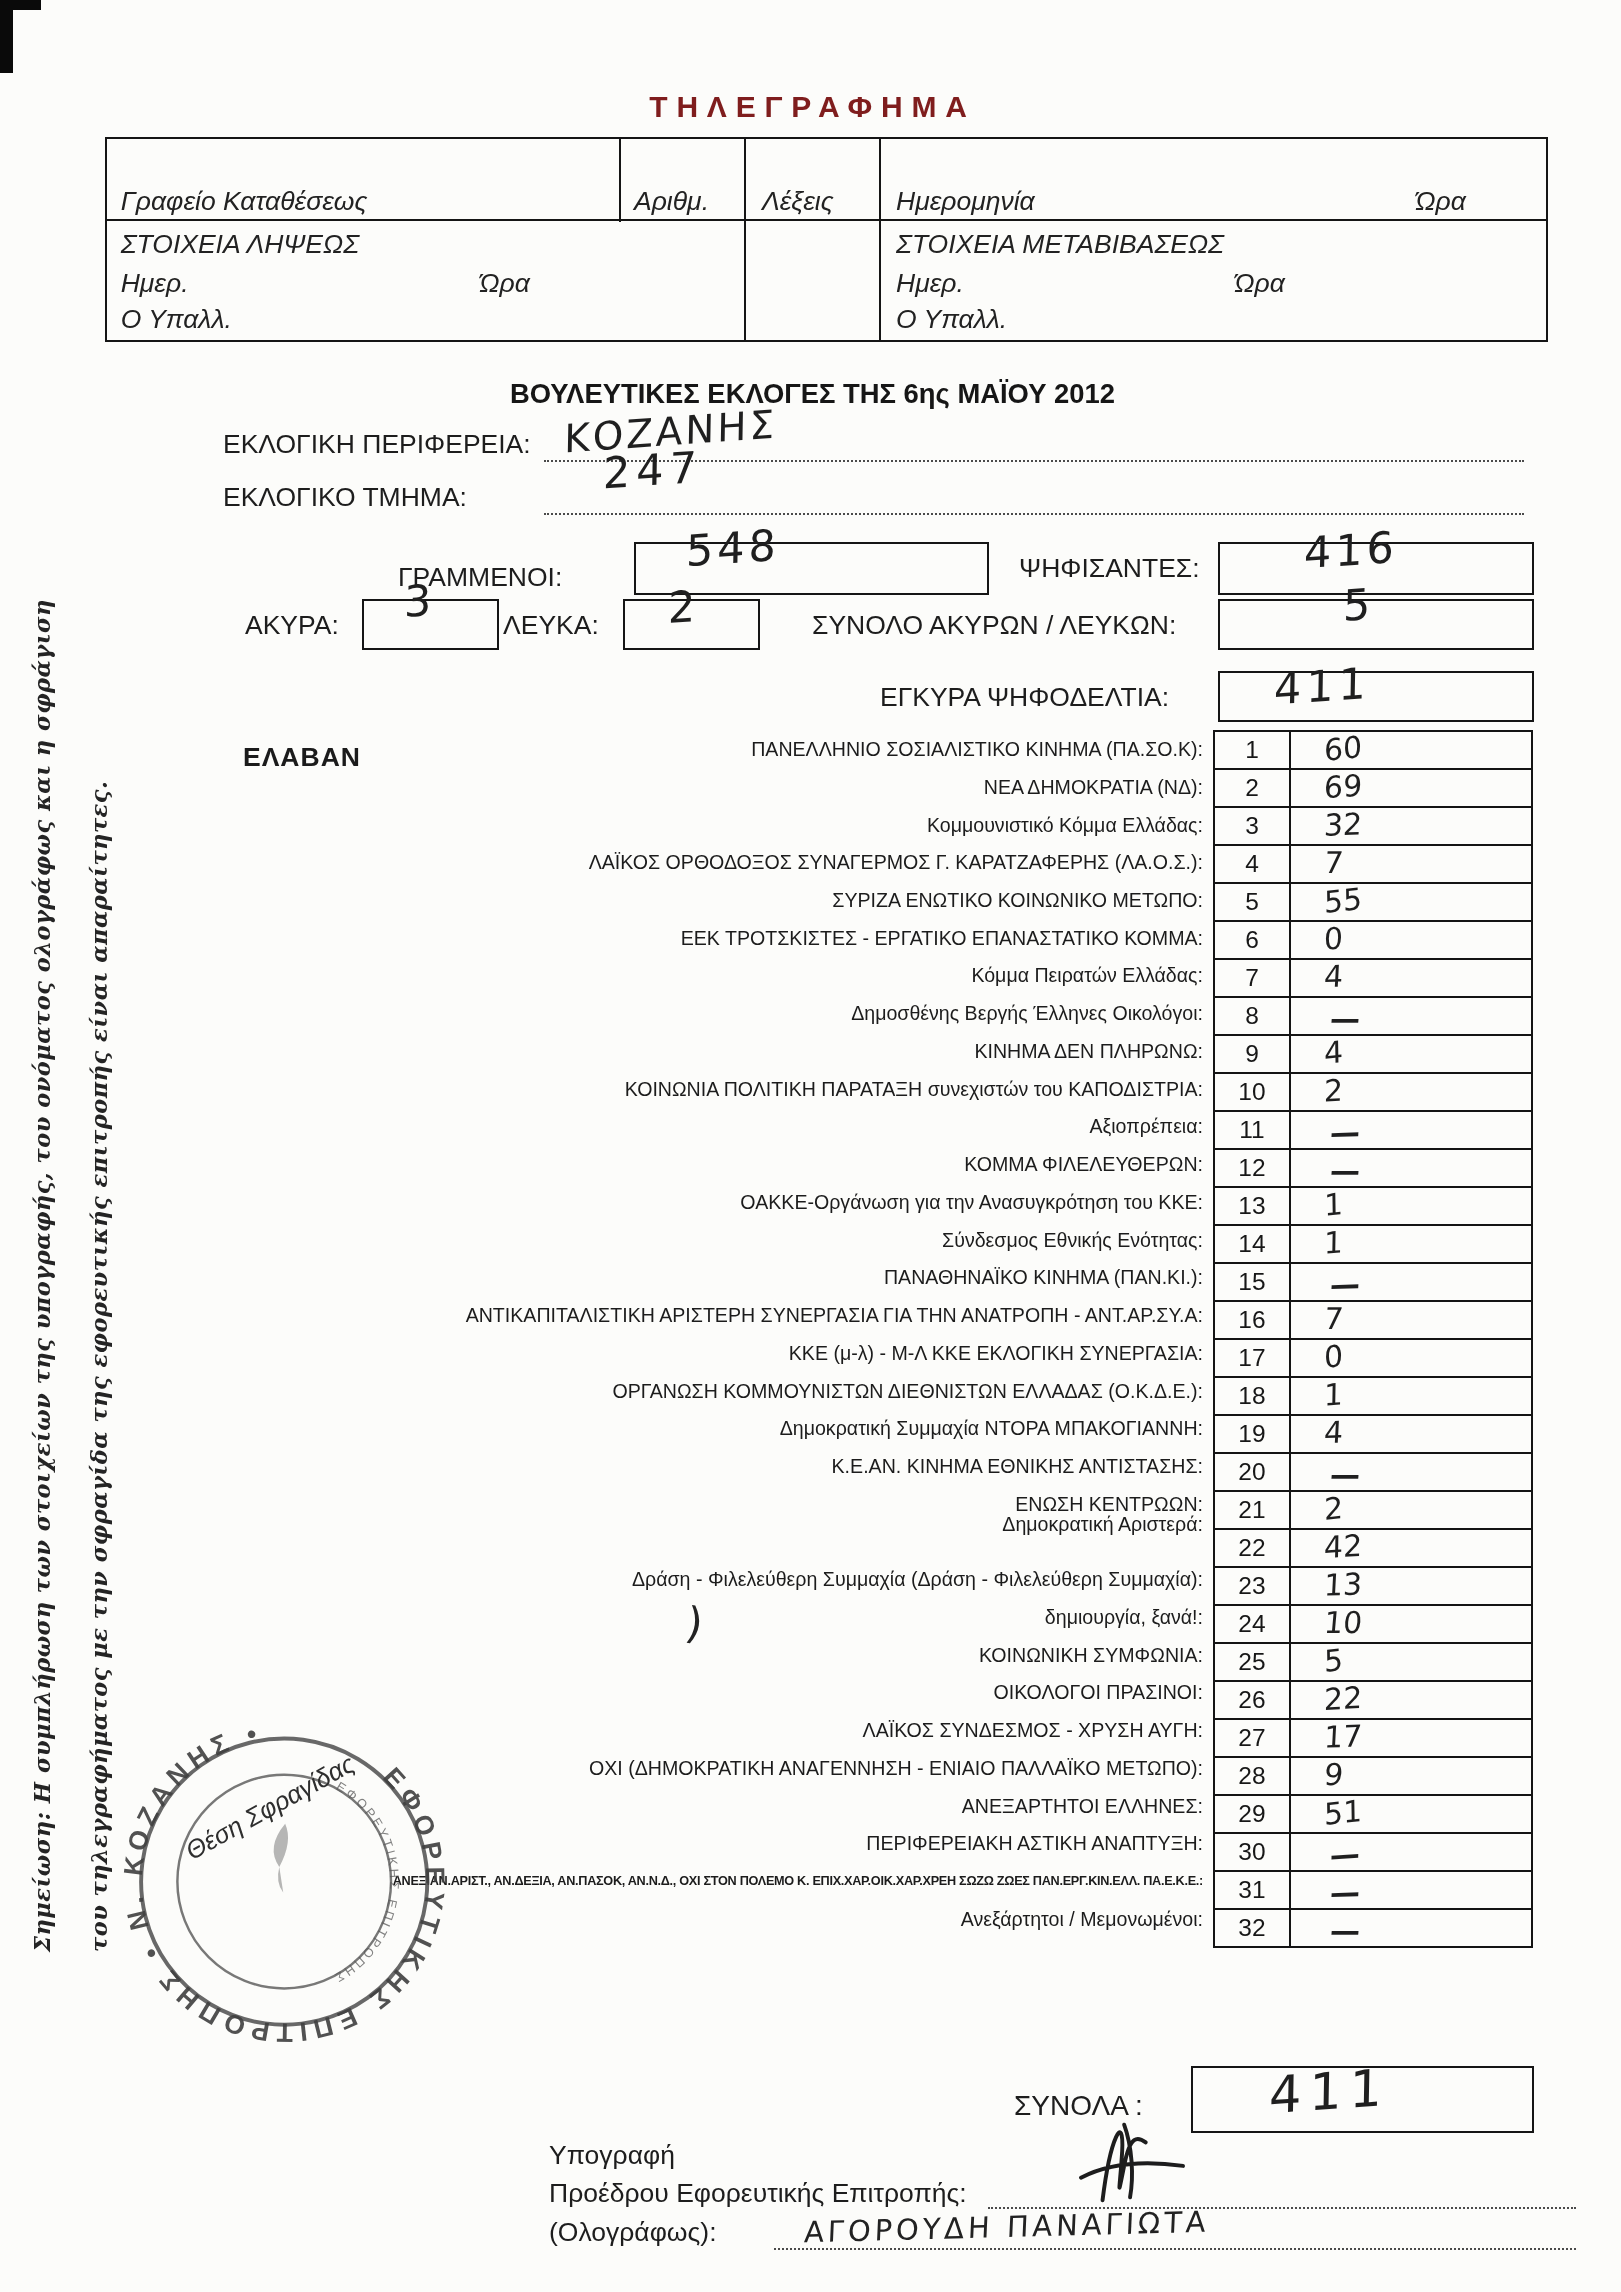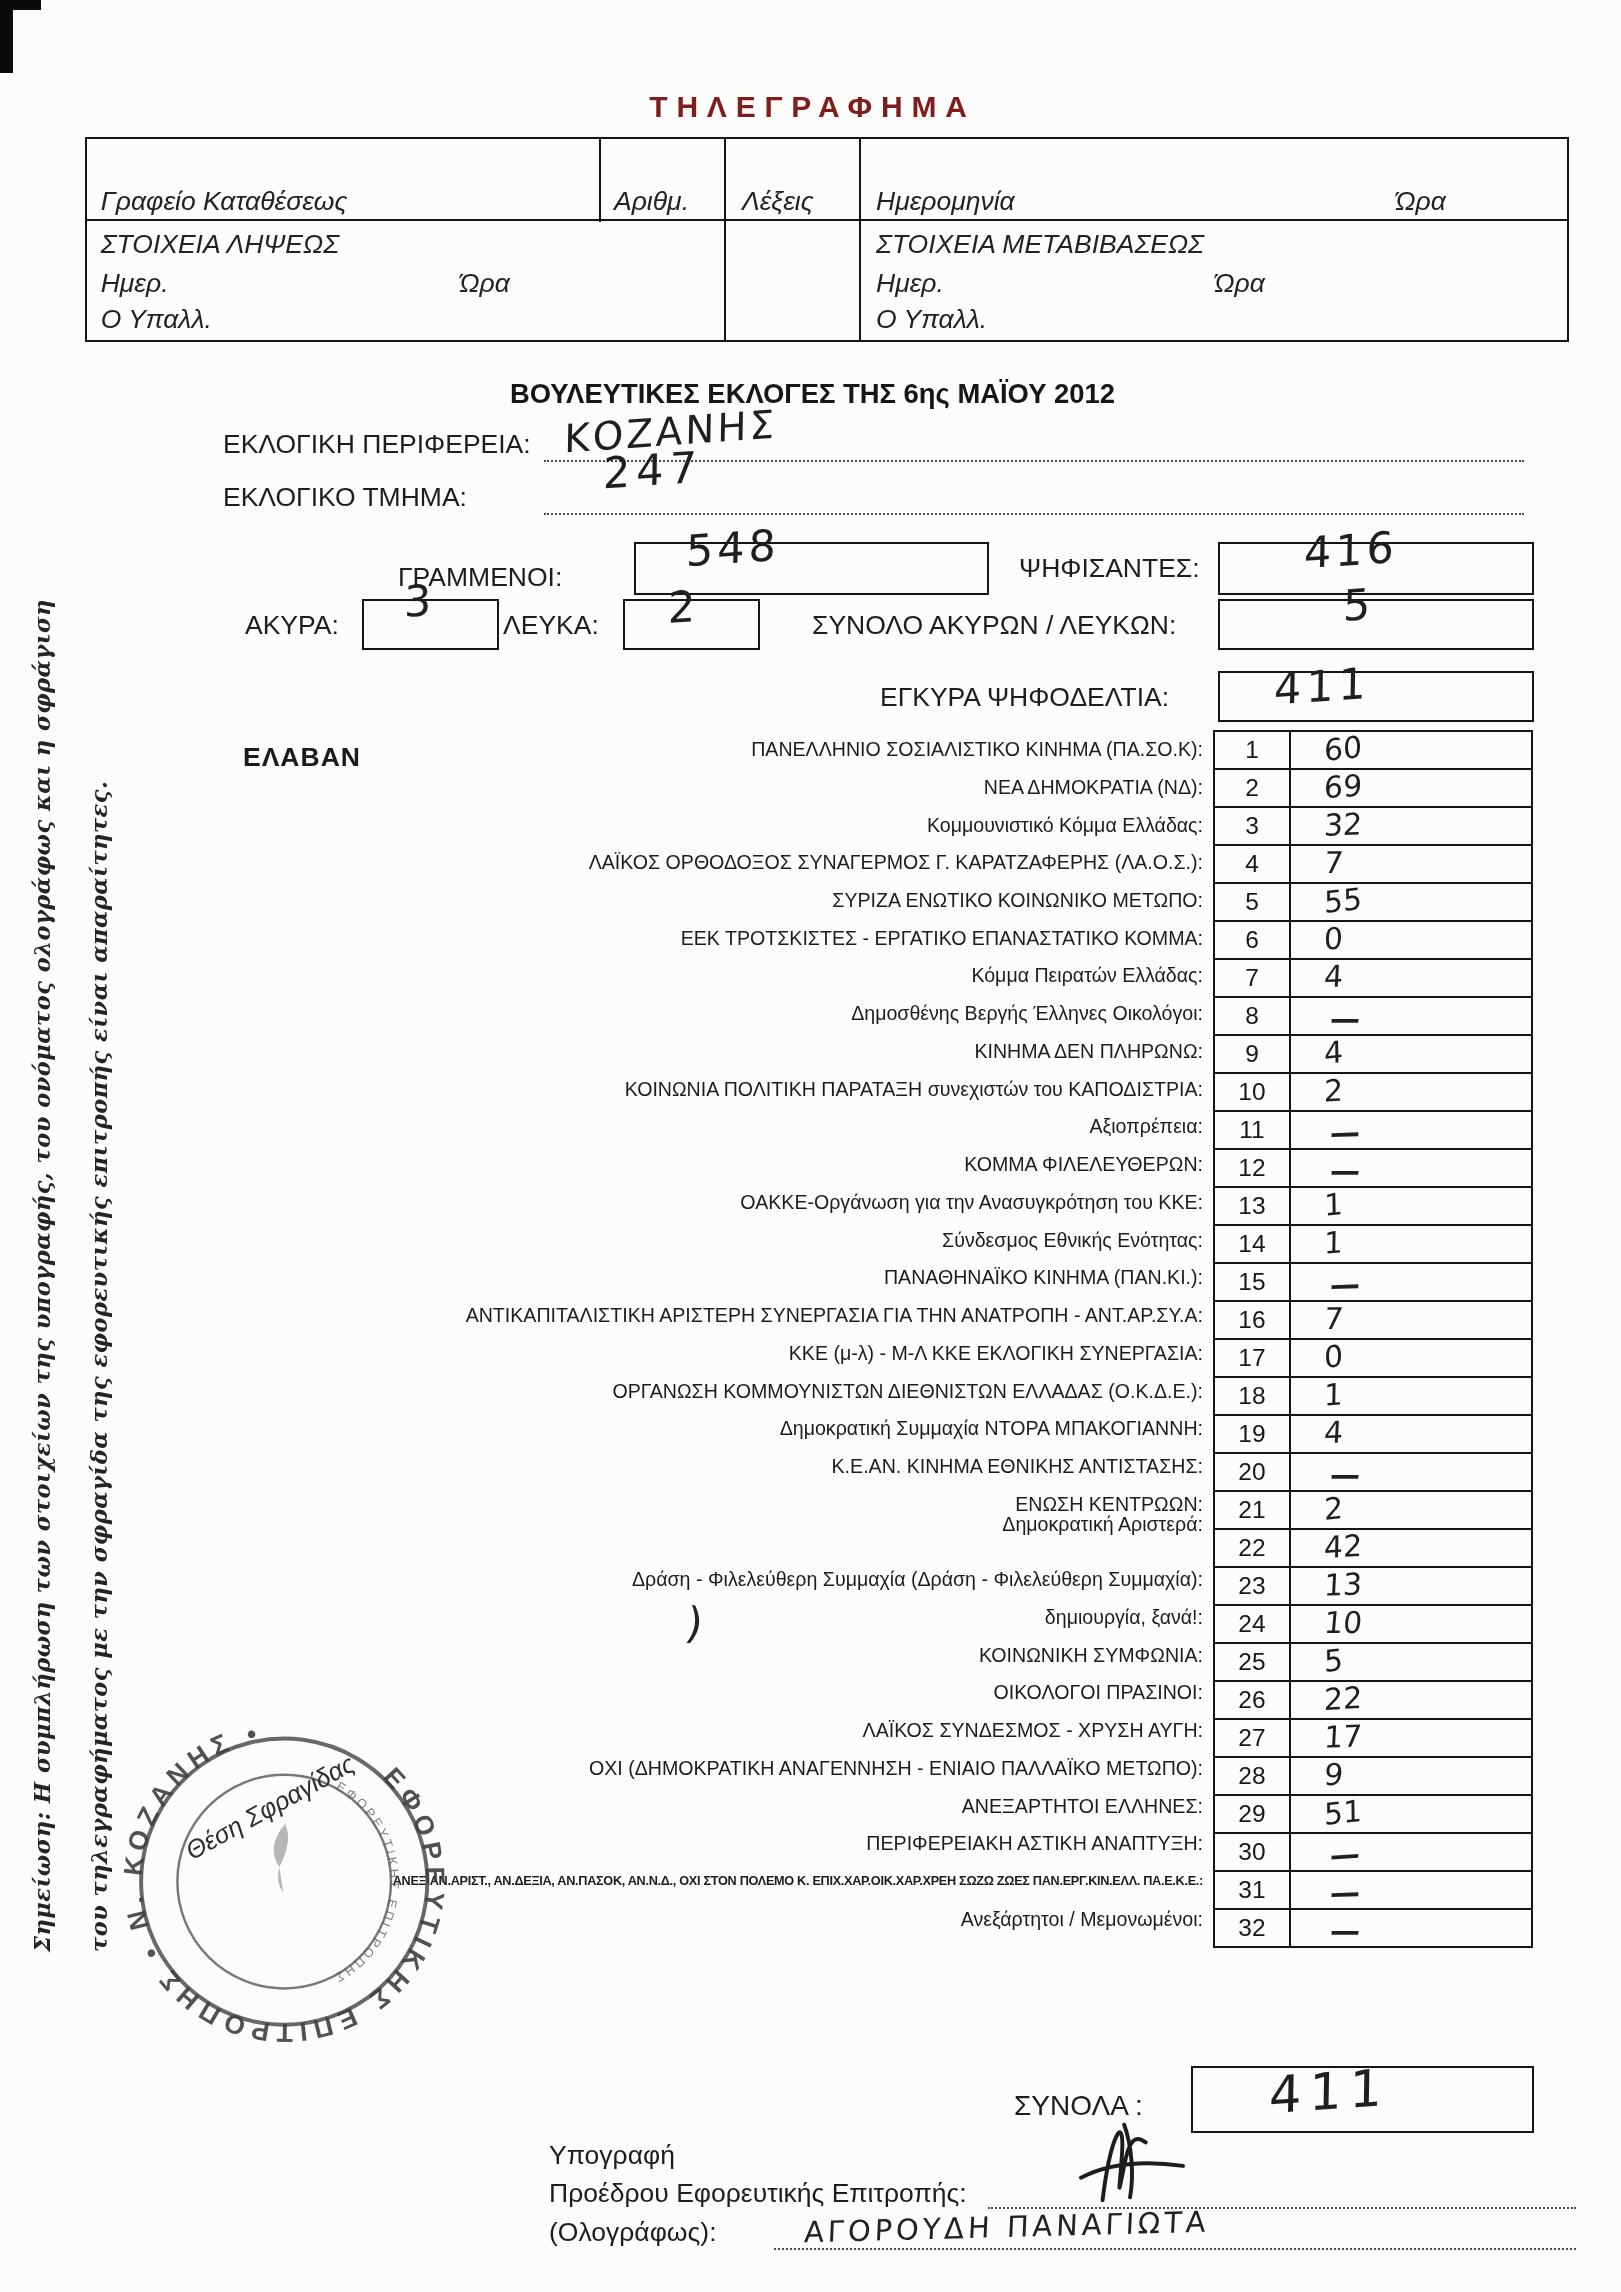--- a/index.html
+++ b/index.html
@@ -3,22 +3,22 @@
 <meta charset="utf-8">
 <style>
   html,body{margin:0;padding:0;background:#e8e8e6;}
   .page{position:relative;width:1621px;height:2293px;background:#fcfcfa;overflow:hidden;
         font-family:"Liberation Sans",sans-serif;color:#1b1b1b;}
   
   .artifact{position:absolute;background:#0a0a0a;}
   
   .tg-title{position:absolute;left:93px;top:90px;width:1439px;text-align:center;
             font-size:30px;font-weight:bold;letter-spacing:8.8px;color:#7f1d1d;}
-  .tg-table{position:absolute;left:85px;top:137px;width:1439px;height:201px;
-            border:2.9px solid #151515;padding-left:41px;}
+  .tg-table{position:absolute;left:105px;top:137px;width:1439px;height:201px;
+            border:2.9px solid #151515;}
   .tg-hline{position:absolute;left:0;top:80px;width:100%;height:0;border-top:2.9px solid #151515;}
   .tg-v1{position:absolute;left:512px;top:0;height:83px;border-left:2.9px solid #151515;}
   .tg-v2{position:absolute;left:637px;top:0;height:100%;border-left:2.9px solid #151515;}
   .tg-v3{position:absolute;left:772px;top:0;height:100%;border-left:2.9px solid #151515;}
   .tg-cell-label{position:absolute;font-style:italic;font-size:26.5px;color:#222;}
   .tg-sec-title{font-size:26.5px;}
   .ote-strip{position:absolute;left:93px;top:343px;width:1439px;height:32px;border:2.9px solid #151515;
              display:flex;align-items:center;justify-content:center;font-size:23.5px;color:#2a2a2a;}
   
   .el-title{position:absolute;left:93px;top:378px;width:1439px;text-align:center;

